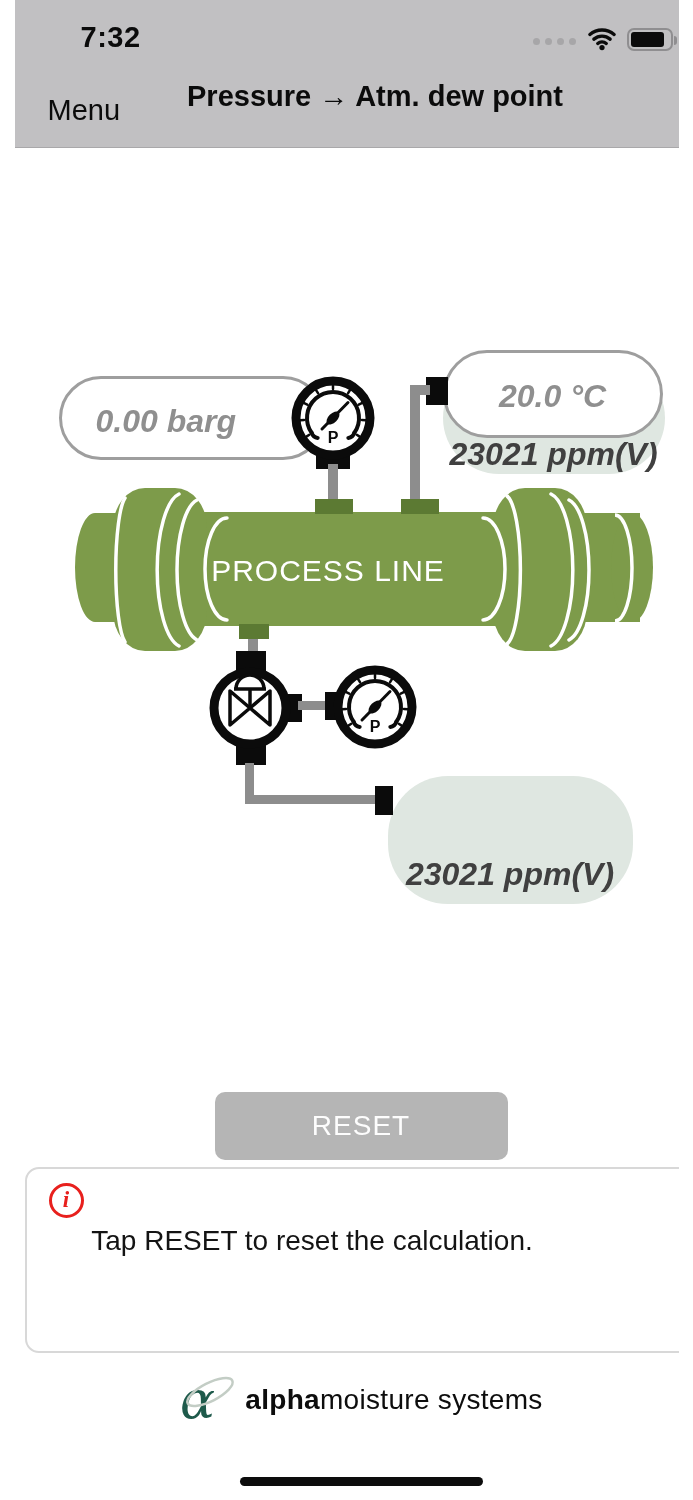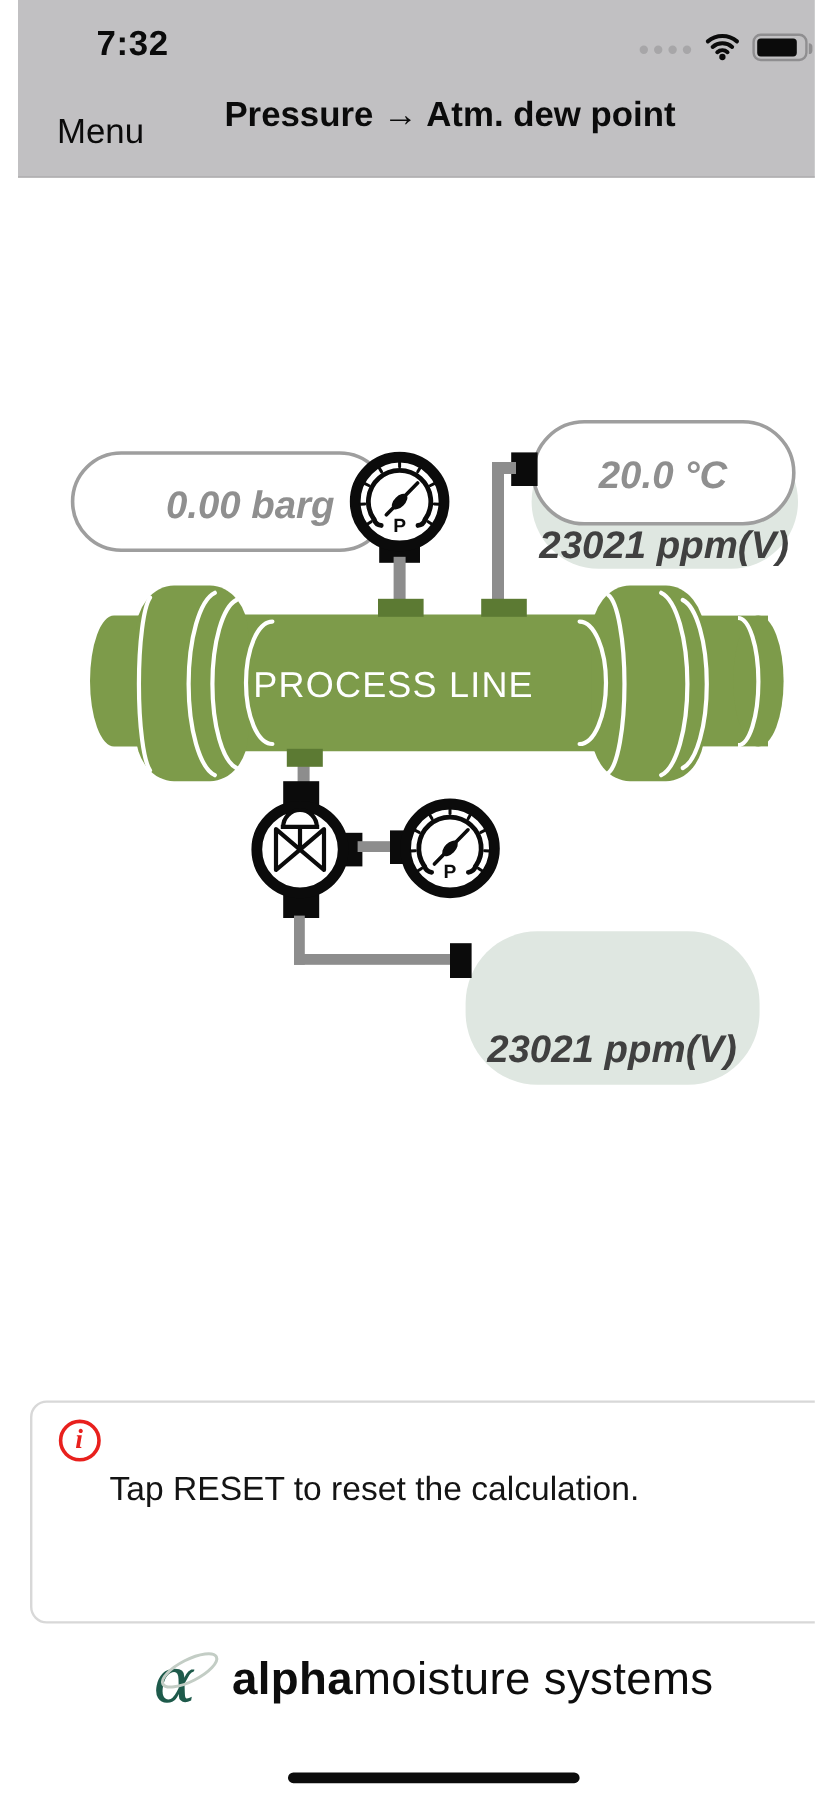--- a/index.html
+++ b/index.html
@@ -43,21 +43,21 @@
   .info-box { position:absolute; left:10px; top:1167px; width:673px; height:186px;
               background:#fff; border:2px solid #d8d8d8; border-radius:14px; }
   .info-icon { position:absolute; left:22px; top:14px; width:35px; height:35px;
                border:3.5px solid #e8201d; border-radius:50%; color:#e8201d;
                font-family:"Liberation Serif", serif; font-style:italic; font-weight:700;
                font-size:23px; text-align:center; line-height:28px; }
   .info-text { position:absolute; left:0; top:56px; width:100%; padding-right:98px;
                text-align:center; font-size:28px; color:#141414; }
   .logo-row { position:absolute; left:0; top:1368px; width:693px; height:64px;
               display:flex; align-items:center; justify-content:center; }
-  .logo-text { font-size:38px; color:#0d0d0d; letter-spacing:.3px; }
+  .logo-text { font-size:28px; color:#0d0d0d; letter-spacing:.3px; }
   .logo-text .b { font-weight:700; }
   .home-indicator { position:absolute; left:225px; top:1477px; width:243px; height:9px;
                     border-radius:5px; background:#0c0c0c; }
 </style>
 </head>
 <body>
 
 <div class="phone">
 
   <div class="topbar"></div>
@@ -76,21 +76,21 @@
     </g>
     <circle cx="12" cy="15.8" r="2.1" fill="#0b0b0b"></circle>
   </svg>
   <div class="battery">
     <div class="fill"></div>
     <div class="nub"></div>
   </div>
   <button class="menu-btn">Menu</button>
   <div class="nav-title">Pressure → Atm. dew point</div>
 
-  <div class="pill inputlike" style="left:44px; top:376px; width:266px; height:84px;text-align:center;">
+  <div class="pill inputlike" style="left:44px; top:376px; width:266px; height:84px;">
     <div class="val gray-val" style="top:24px; padding-left:34px;">0.00 barg</div>
   </div>
 
   <div class="pill" style="left:428px; top:362px; width:222px; height:112px; background:#dfe7e1;">
     <div class="val dark-val" style="top:74px; text-align:center;">23021 ppm(V)</div>
   </div>
   <div class="pill inputlike" style="left:428px; top:350px; width:220px; height:88px;">
     <div class="val gray-val" style="top:25px; text-align:center;">20.0 °C</div>
   </div>
 
@@ -182,20 +182,21 @@
         <line x1="57.1" y1="17.2" x2="59.1" y2="13.8"></line>
       <line x1="67.7" y1="28.6" x2="71.3" y2="26.8"></line>
         <line x1="70.9" y1="43.9" x2="74.9" y2="44.2"></line>
       <line x1="65.8" y1="58.7" x2="69.0" y2="60.9"></line>
     </g>
     <line x1="29" y1="55" x2="57" y2="26.5" stroke="#0b0b0b" stroke-width="3" stroke-linecap="round"></line>
     <ellipse cx="42" cy="42" rx="8" ry="4.5" fill="#0b0b0b" transform="rotate(-45 42 42)"></ellipse>
     <text x="42" y="67" text-anchor="middle" font-size="16" font-weight="700" fill="#0b0b0b" font-family="Liberation Sans, sans-serif">P</text>
   </svg>
 
+  <button class="reset-btn">RESET</button>
 
   <div class="info-box">
     <div class="info-icon">i</div>
     <div class="info-text">Tap RESET to reset the calculation.</div>
   </div>
 
   <div class="logo-row">
     <svg width="58" height="56" viewBox="0 0 58 56" style="margin-right:8px; margin-top:2px;">
       <text x="1" y="45" font-size="52" font-style="italic" fill="#1e5a4b" font-family="DejaVu Serif, serif">α</text>
       <ellipse cx="31" cy="19" rx="25" ry="9" fill="none" stroke="#c3cdc5" stroke-width="2.5" transform="rotate(-27 31 19)"></ellipse>

